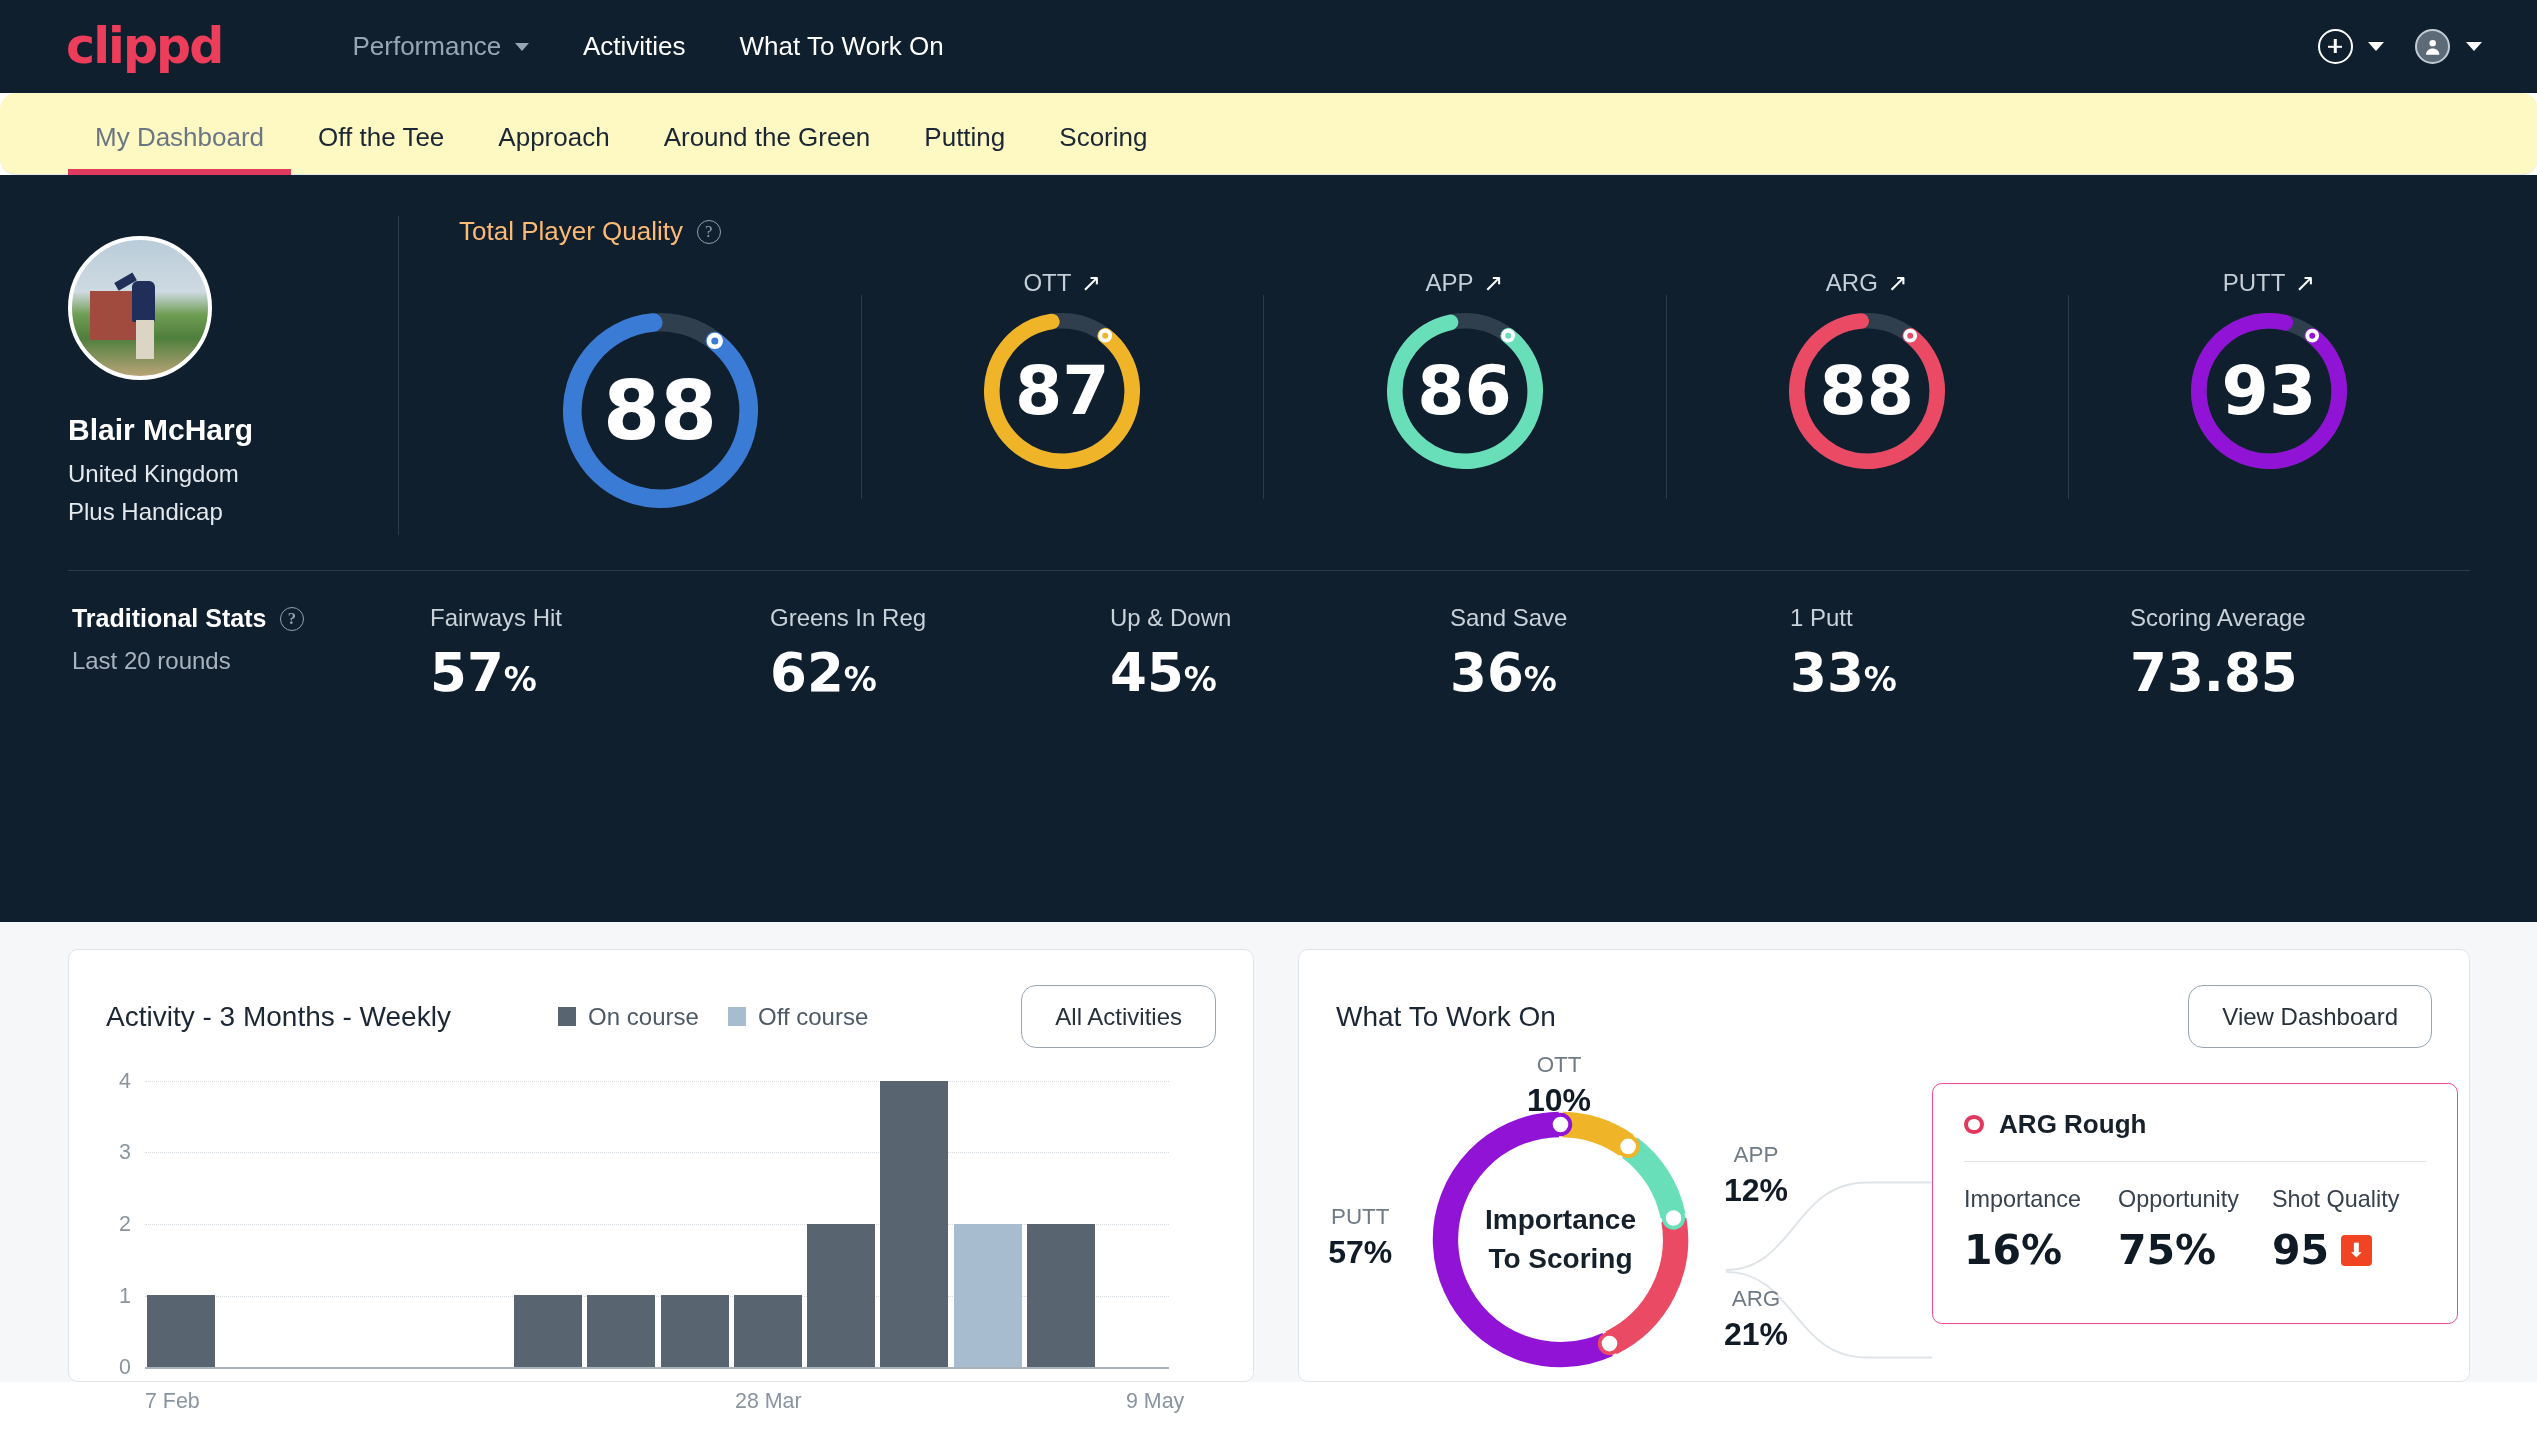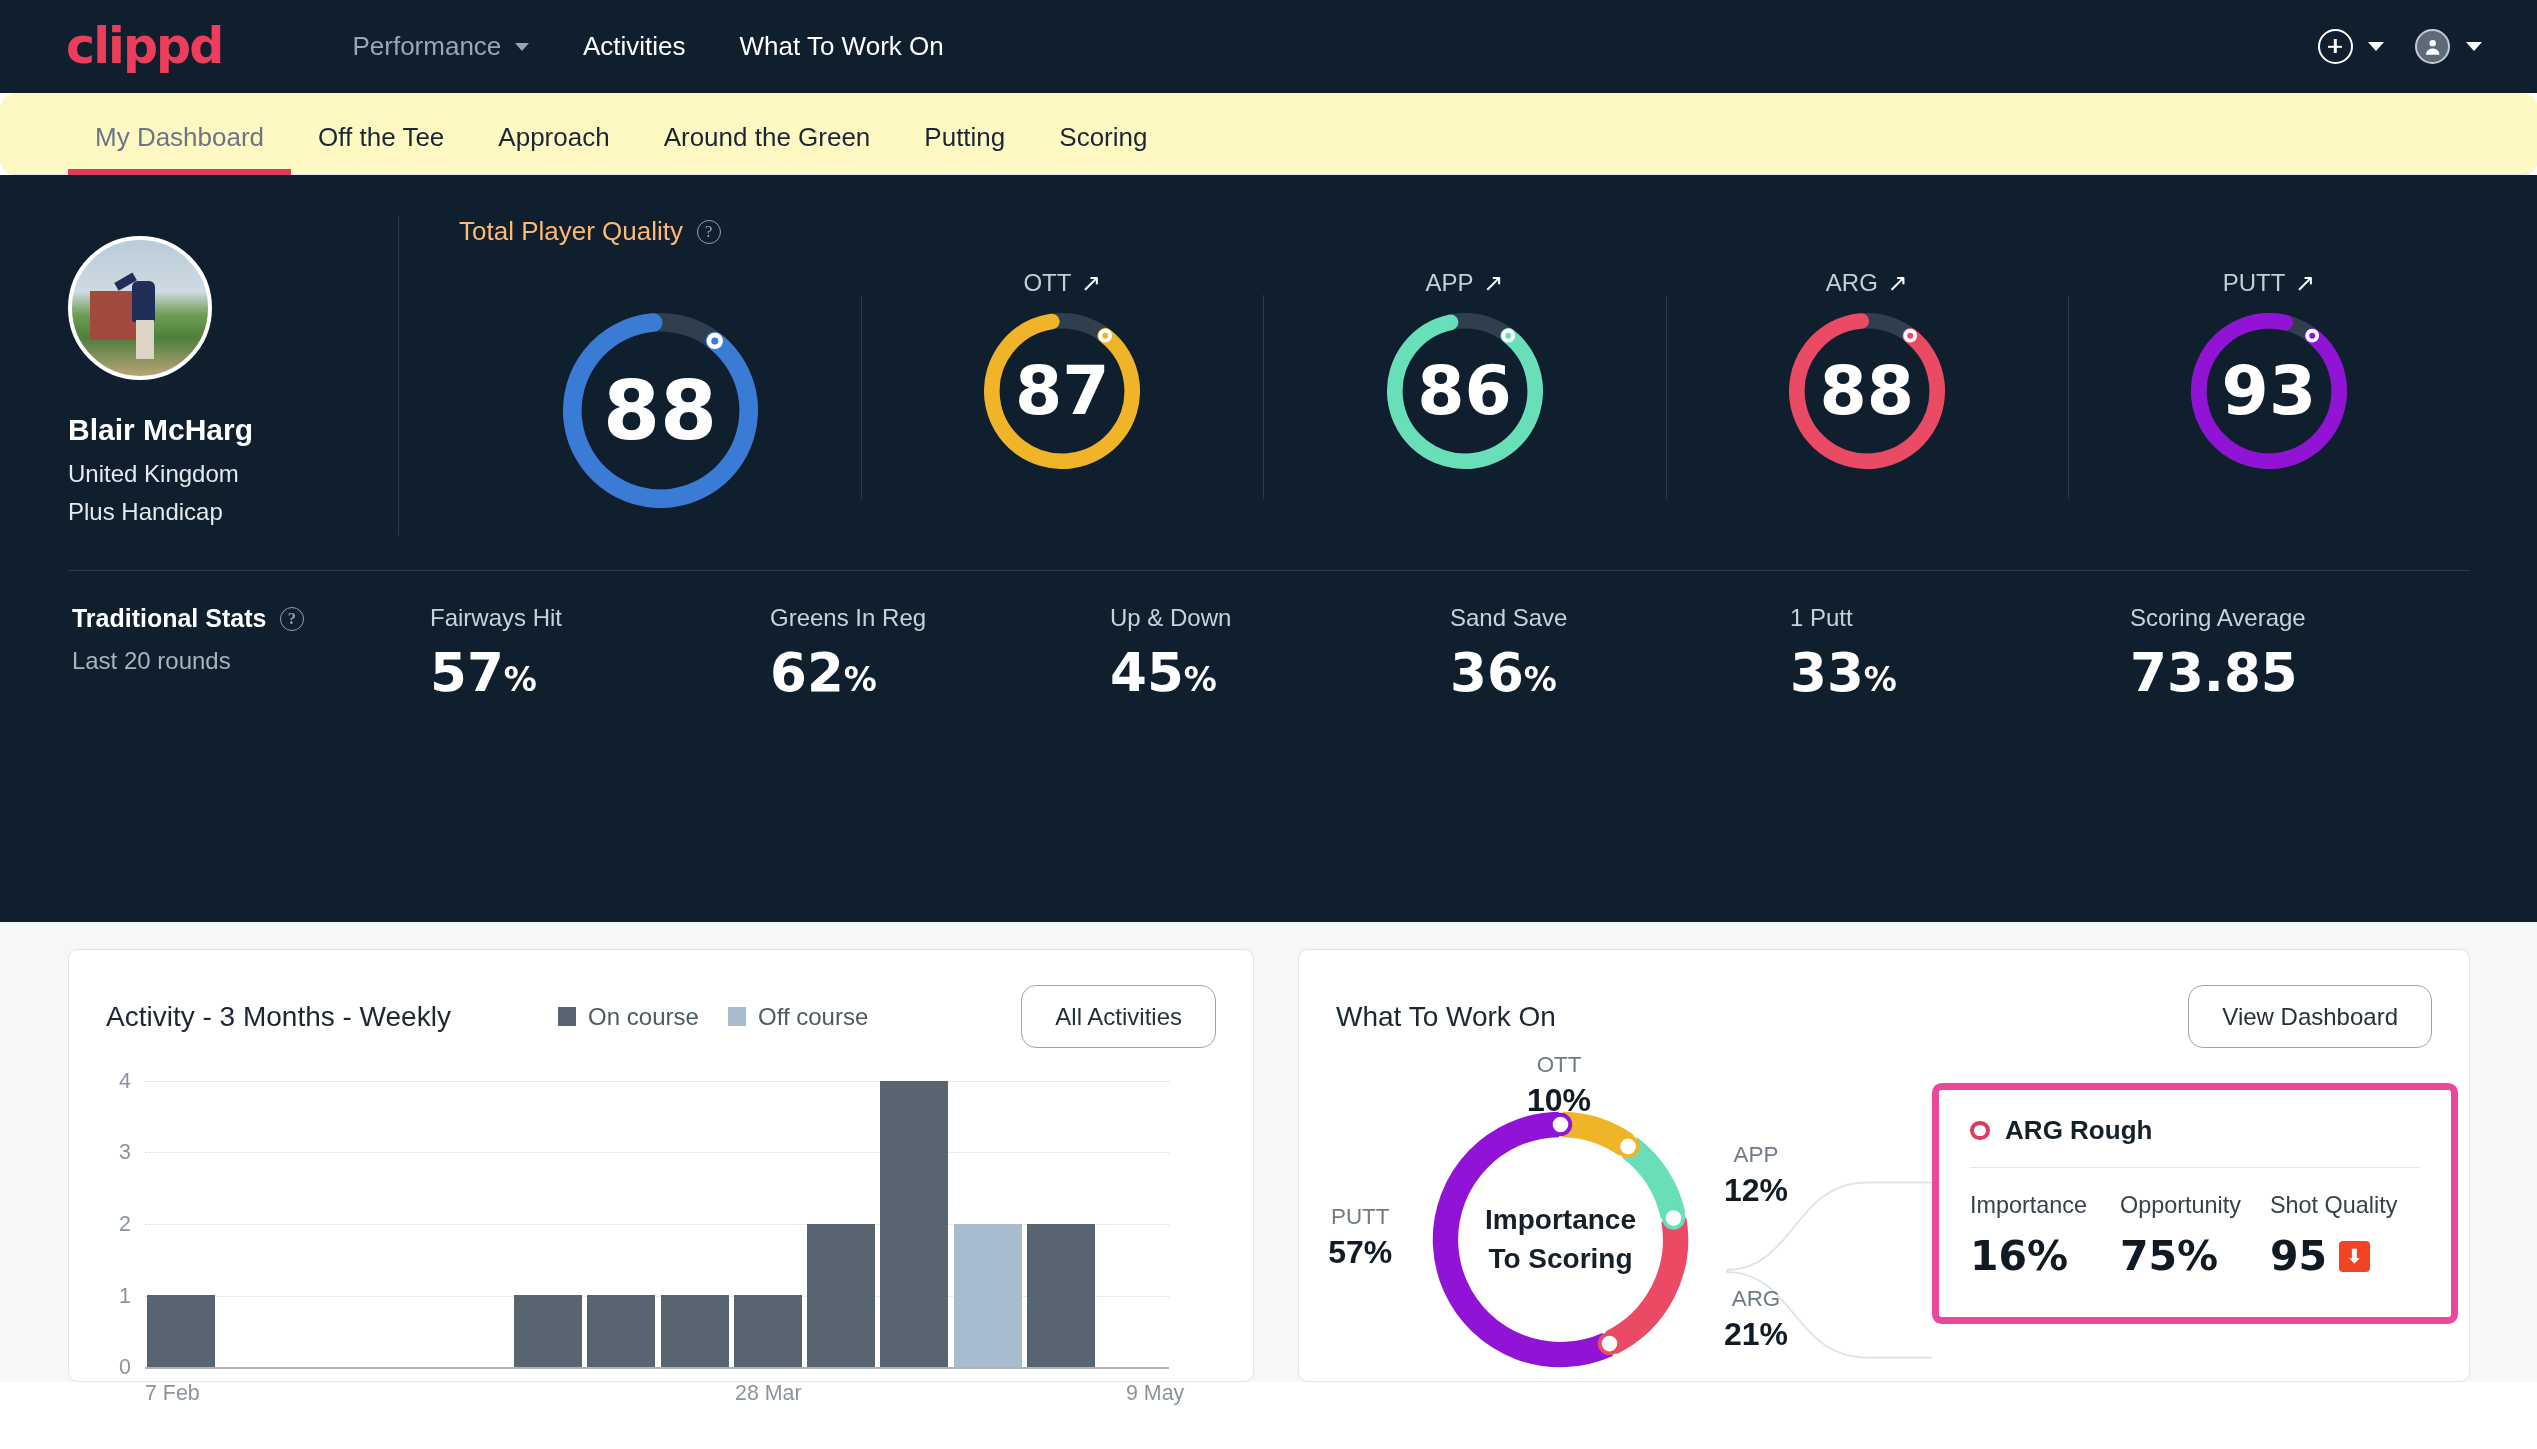--- a/index.html
+++ b/index.html
@@ -256,41 +256,41 @@
   .gridline {
     position: absolute; left: 39px; right: 47px; height: 0;
     border-top: 1.9px dotted #d6dbe0;
   }
   .axis {
     position: absolute; left: 39px; right: 47px; bottom: 0; height: 1.9px;
     background: #aab2ba;
   }
   .bar { position: absolute; bottom: 1.9px; background: #586470; }
   .bar.off { background: #a7bccf; }
-  .xlab { position: absolute; font-size: 21.4px; color: #8a949e; top: 304px; }
+  .xlab { position: absolute; font-size: 21.4px; color: #8a949e; top: 312px; }
 
   
   .work-body { position: relative; height: 389px; margin-top: 5.8px; }
   .donut-box { position: absolute; left: 88px; top: 47px; width: 273px; height: 273px; }
   .donut-center {
     position: absolute; inset: 0;
     display: flex; flex-direction: column;
     align-items: center; justify-content: center;
     font-size: 28px; color: #16202b; font-weight: 700; line-height: 1.42;
     text-align: center;
   }
   .dl { position: absolute; text-align: center; }
   .dl .k { font-size: 22.4px; color: #6f7b87; margin-bottom: 3.9px; }
   .dl .v { font-size: 32px; font-weight: 700; color: #101b26; }
 
   .detail-card {
     position: absolute;
     left: 596px; top: 27px;
     width: 526px; height: 241px;
-    border: 7px solid #ec4899;
+    border: 1px solid #ec4899;
     border-radius: 9.7px;
     background: #fff;
     padding: 25px 31px;
   }
   .dc-head { display: flex; align-items: center; gap: 15.6px; }
   .ring-dot {
     width: 19.5px; height: 19.5px; border-radius: 50%;
     border: 4.9px solid #e0395e;
   }
   .dc-title { font-size: 26px; font-weight: 700; color: #16202b; }

